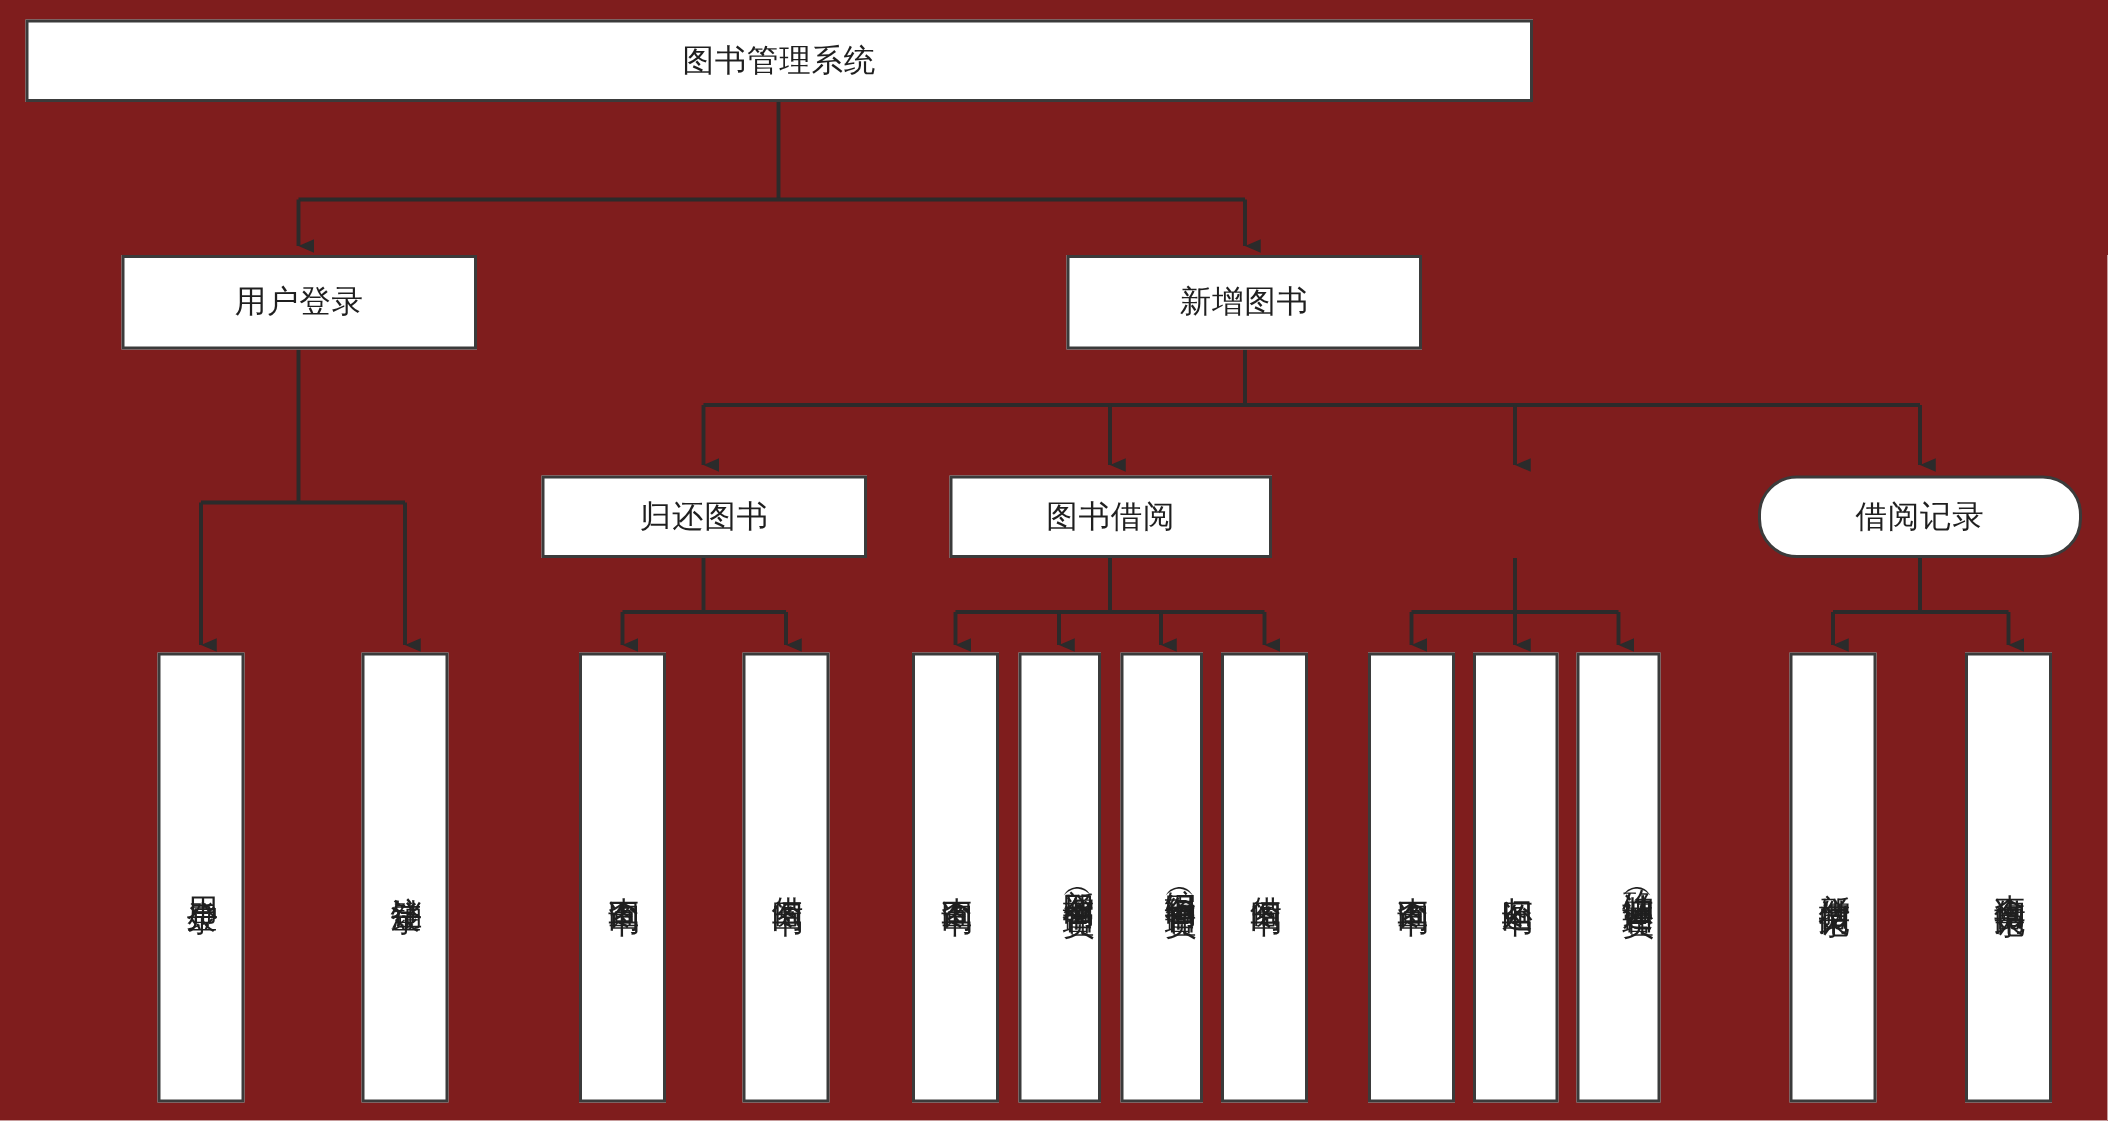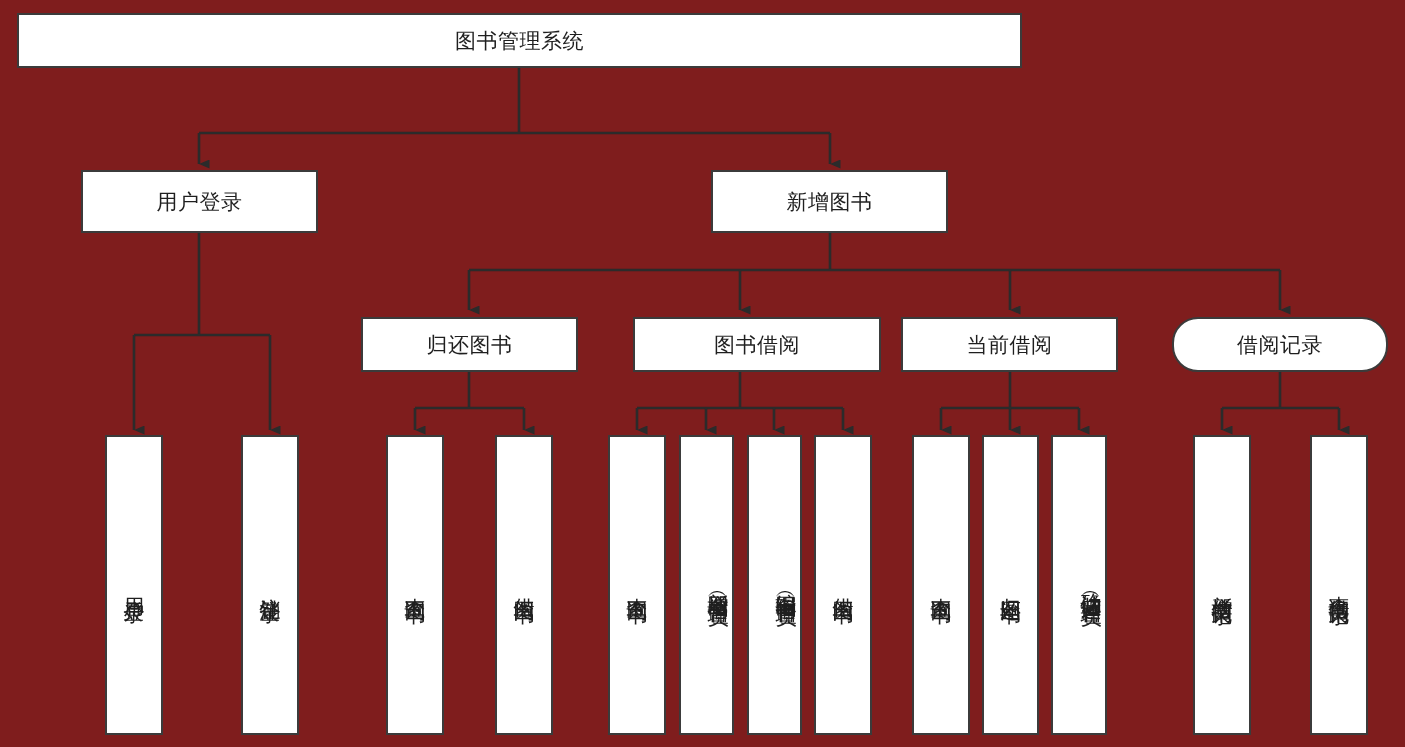--- a/index.html
+++ b/index.html
@@ -135,25 +135,22 @@
   <div class="node horiz" style="left:81px; top:170px; width:237px; height:63px;">
     <span class="node-label">用户登录</span>
   </div>
   <div class="node horiz" style="left:711px; top:170px; width:237px; height:63px;">
     <span class="node-label">新增图书</span>
   </div>
 
   <div class="node horiz" style="left:361px; top:317px; width:217px; height:55px;">
     <span class="node-label">归还图书</span>
   </div>
-  <div class="node horiz" style="left:633px; top:317px; width:248px; height:55px;">
+  <div class="node horiz" style="left:633px; top:317px; width:215px; height:55px;">
     <span class="node-label">图书借阅</span>
-  </div>
-  <div class="node horiz" style="left:901px; top:317px; width:217px; height:55px;">
-    <span class="node-label">当前借阅</span>
   </div>
   <div class="node horiz" style="left:1172px; top:317px; width:216px; height:55px;border-radius:26px;">
     <span class="node-label">借阅记录</span>
   </div>
 
   <div class="node vert midalign" style="left:105px; top:435px; width:58px; height:300px;">
     <span class="node-label">用户登录</span>
   </div>
   <div class="node vert midalign" style="left:241px; top:435px; width:58px; height:300px;">
     <span class="node-label">注销登录</span>

